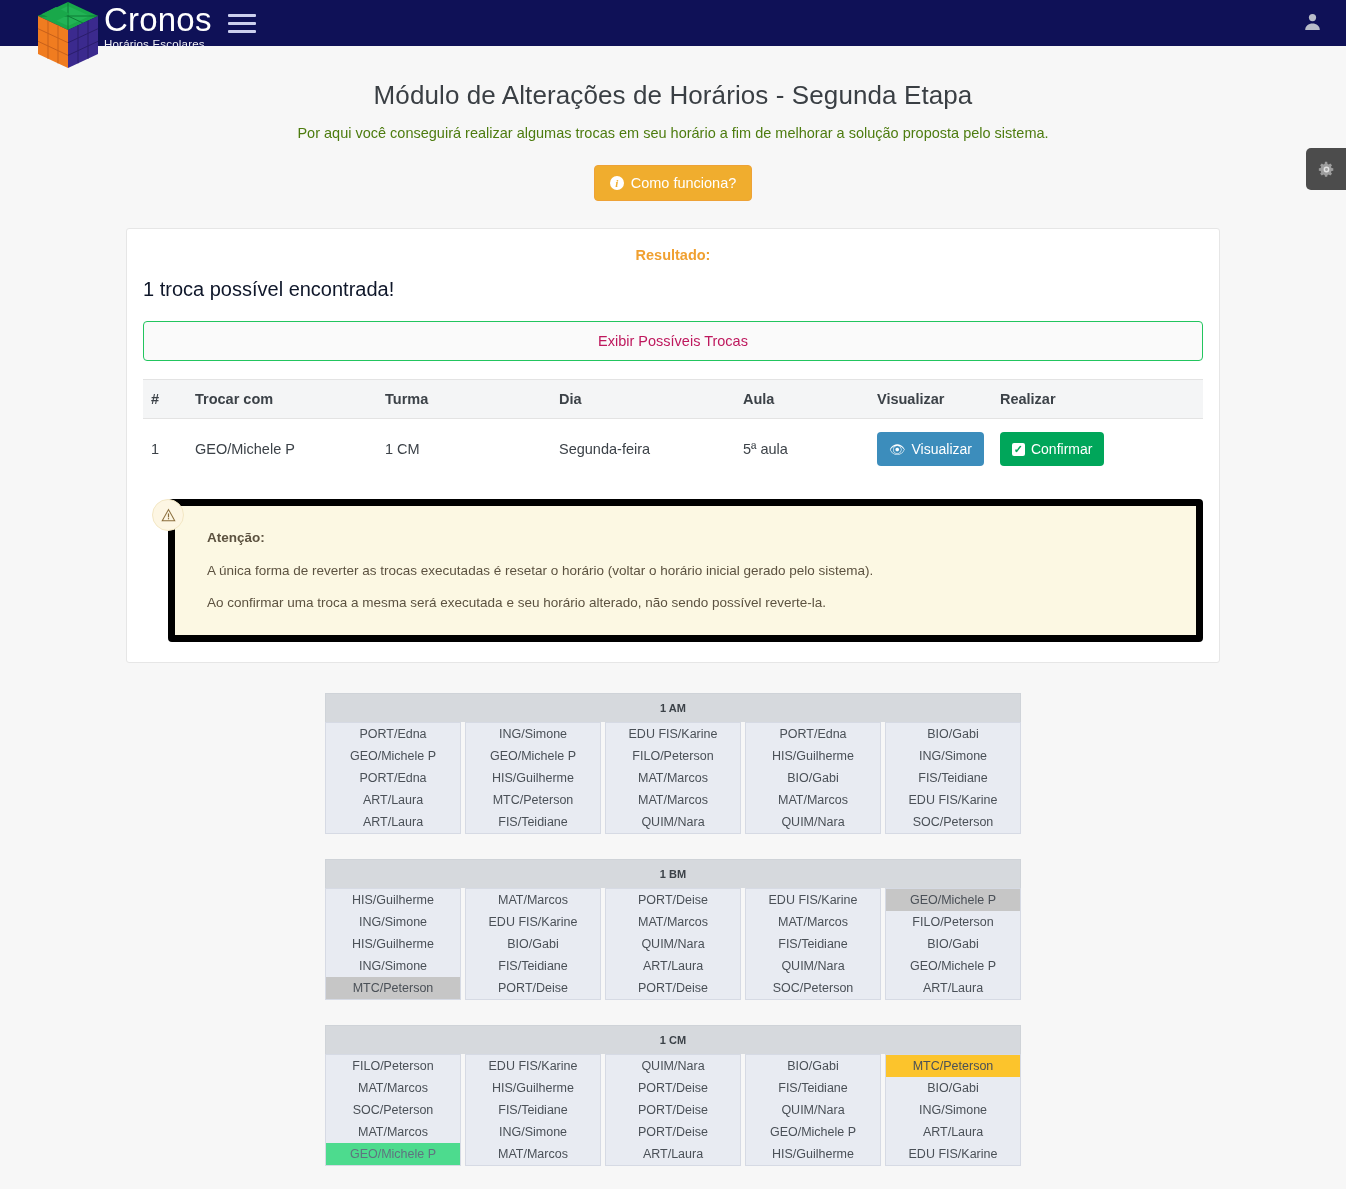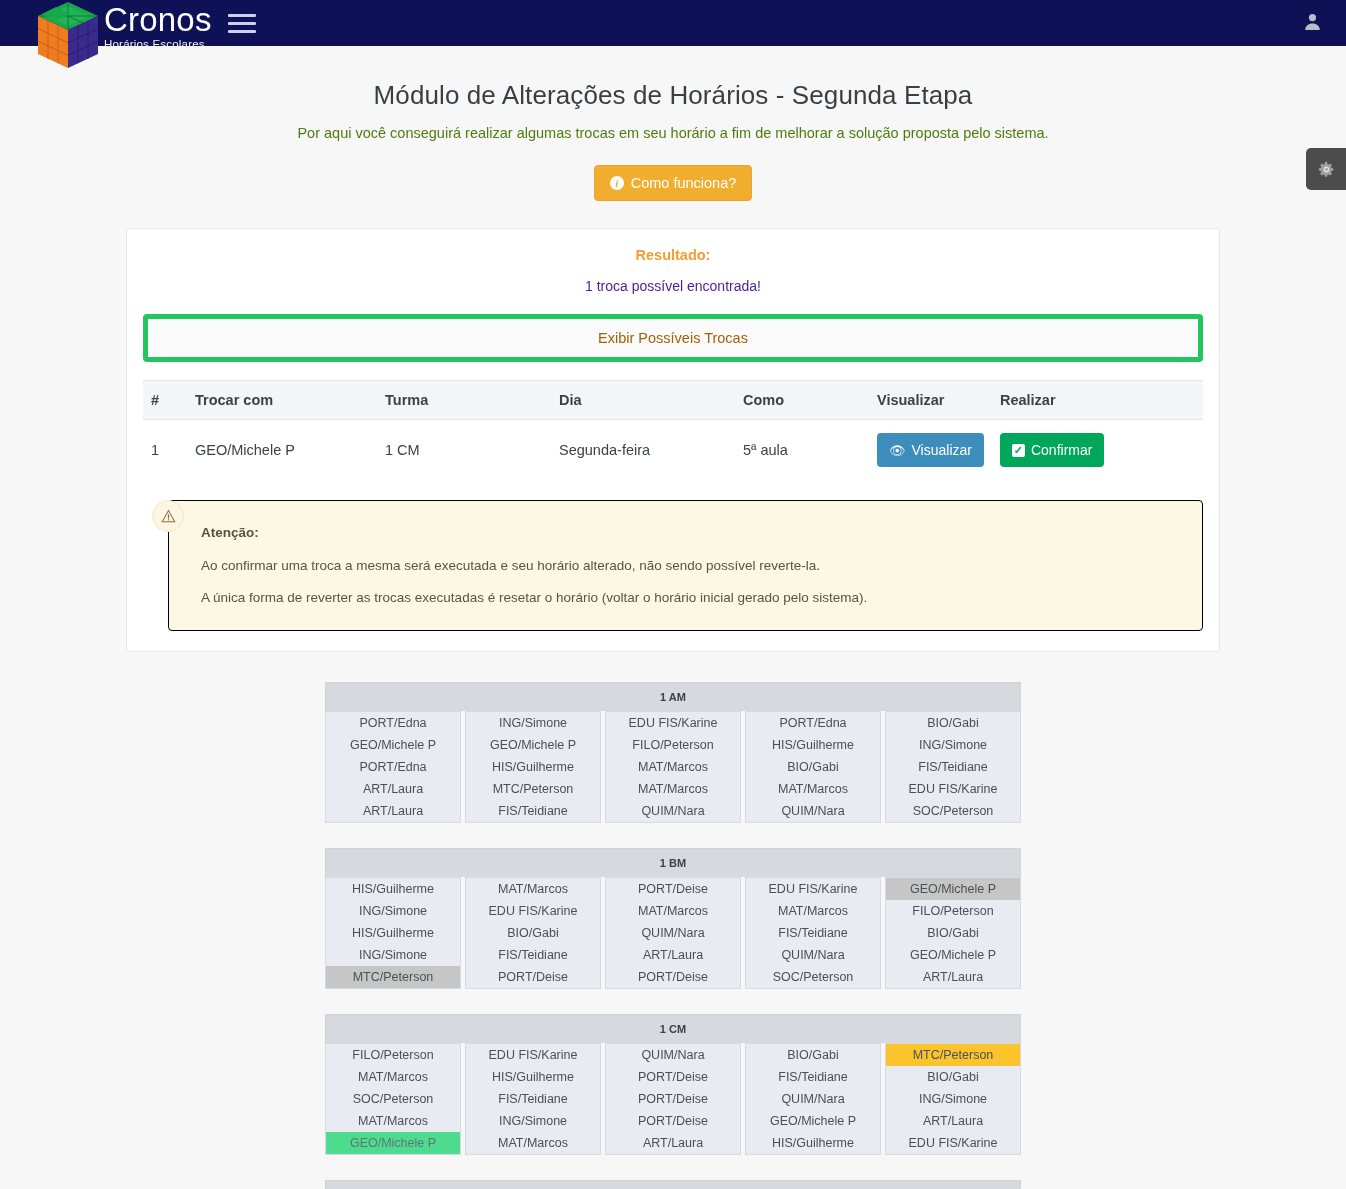--- a/index.html
+++ b/index.html
@@ -126,35 +126,34 @@
     border-radius: 3px;
     padding: 18px 16px 20px;
   }
   .result-title {
     text-align: center;
     color: #f0a030;
     font-weight: bold;
     font-size: 14.5px;
   }
   .result-sub {
-    text-align: center;
-    color: #4c1d95;
-    font-size: 14px;
+    color: #0f172a;
+    font-size: 20px;
     margin-top: 15px;
   }
   .btn-toggle {
     display: block;
     width: 100%;
     margin-top: 20px;
     background: #fafafa;
-    border: 5px solid #22c55e;
+    border: 1px solid #22c55e;
     border-radius: 4px;
     padding: 11px 10px;
     font-size: 14.5px;
-    color: #a16207;
+    color: #be185d;
     cursor: pointer;
     font-family: inherit;
   }
 
   table.swaps { width: 100%; border-collapse: collapse; margin-top: 18px; }
   table.swaps thead th {
     background: #f4f5f6;
     border-top: 1px solid #e3e3e3;
     border-bottom: 1px solid #e3e3e3;
     text-align: left;
@@ -208,21 +207,21 @@
     border-radius: 50%;
     background: #fdf6e3;
     border: 1px solid #f3e7c4;
     display: flex; align-items: center; justify-content: center;
     color: #8a6d3b; font-size: 15px;
     z-index: 2;
   }
   .alert-box {
     margin-left: 25px;
     background: #fcf8e3;
-    border: 1px solid #000000;
+    border: 7px solid #000000;
     border-radius: 4px;
     padding: 22px 22px 22px 32px;
     color: #5c5240;
     font-size: 13.5px;
     line-height: 1.45;
   }
   .alert-box .alert-strong { font-weight: bold; display: block; margin-bottom: 13px; }
   .alert-box p { margin-bottom: 13px; }
   .alert-box p:last-child { margin-bottom: 0; }
 
@@ -347,21 +346,21 @@
 
     <button class="btn-toggle">Exibir Possíveis Trocas</button>
 
     <table class="swaps">
       <thead>
         <tr>
           <th class="col-num">#</th>
           <th class="col-trocar">Trocar com</th>
           <th class="col-turma">Turma</th>
           <th class="col-dia">Dia</th>
-          <th class="col-aula">Como</th>
+          <th class="col-aula">Aula</th>
           <th class="col-vis">Visualizar</th>
           <th>Realizar</th>
         </tr>
       </thead>
       <tbody>
         <tr>
           <td>1</td>
           <td>GEO/Michele P</td>
           <td>1 CM</td>
           <td>Segunda-feira</td>
@@ -386,22 +385,22 @@
       <div class="alert-badge">
         <svg width="15" height="14" viewBox="0 0 15 14">
           <path d="M7.5 0.6 L14.6 13.2 H0.4 Z" fill="#8a6d3b"></path>
           <path d="M7.5 2.6 L12.9 12.2 H2.1 Z" fill="#fdf6e3"></path>
           <rect x="6.9" y="5.4" width="1.2" height="4" fill="#8a6d3b"></rect>
           <rect x="6.9" y="10.1" width="1.2" height="1.2" fill="#8a6d3b"></rect>
         </svg>
       </div>
       <div class="alert-box">
         <span class="alert-strong">Atenção:</span>
+        <p>A única forma de reverter as trocas executadas é resetar o horário (voltar o horário inicial gerado pelo sistema).</p>
         <p>Ao confirmar uma troca a mesma será executada e seu horário alterado, não sendo possível reverte-la.</p>
-        <p>A única forma de reverter as trocas executadas é resetar o horário (voltar o horário inicial gerado pelo sistema).</p>
       </div>
     </div>
   </div>
 
   <div class="schedules">
       <div class="sched">
         <div class="sched-head">1 AM</div>
         <div class="sched-body">
           <div class="sched-col">
             <div class="sched-cell">PORT/Edna</div>

